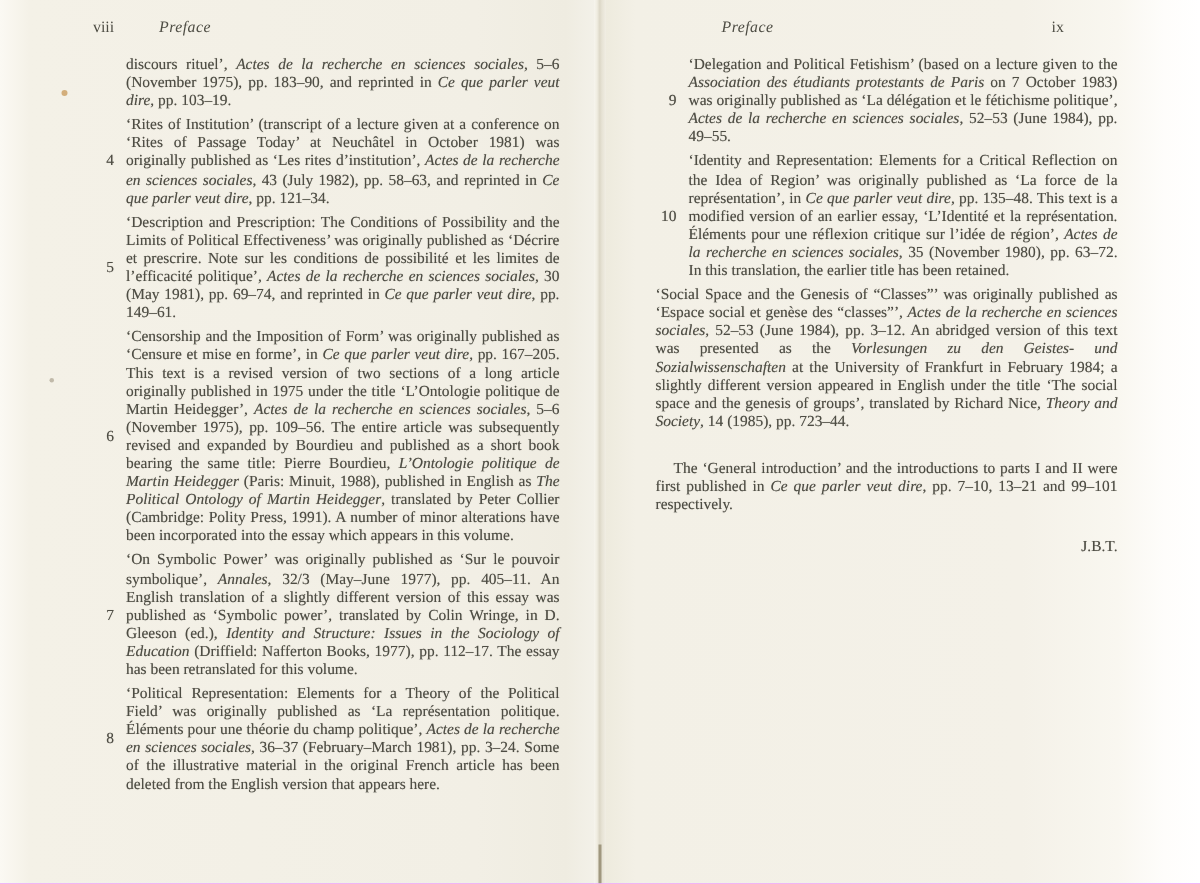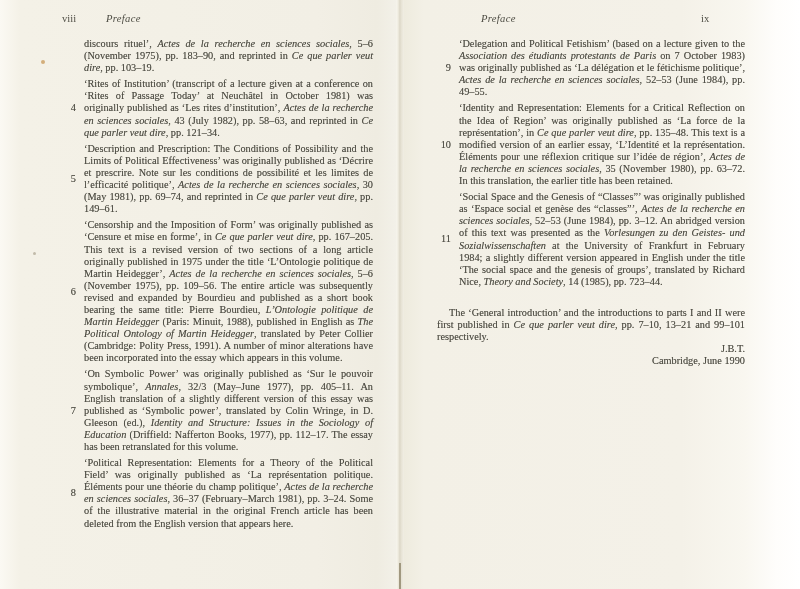--- a/index.html
+++ b/index.html
@@ -34,21 +34,21 @@
   .running .head { flex:1; text-align:left; font-style:italic; letter-spacing:.3px; }
   .body {
     margin-top:13px; font-size:10.3px; line-height:12.1px;
     text-shadow:0 0 .45px rgba(78,77,68,.55);
   }
   .note { display:flex; margin-bottom:4px;align-items:center; }
   .note-num { flex:0 0 14px; width:14px; text-align:right; padding-right:8px; }
   .note-text { flex:1; text-align:justify; hyphens:auto; -webkit-hyphens:auto; }
   .closing { margin:19px 0 0 0; text-indent:12px; text-align:justify; hyphens:auto; }
   .closing + .closing { margin-top:0; }
-  .signature { text-align:right; }
+  .signature { margin-top:16px; text-align:right; }
   .speckle { position:absolute; border-radius:50%; }
   .speckle-1 { left:41px; top:60px; width:4px; height:4px; background:#cda267; opacity:.85; }
   .speckle-2 { left:33px; top:252px; width:3px; height:3px; background:#b4ad9b; opacity:.8; }
   i { font-style:italic; }
 </style>
 </head>
 <body>
 
 <div class="scan">
 
@@ -109,28 +109,26 @@
     <span class="note-num">9</span>
     <div class="note-text"><span>‘Delegation and Political Fetishism’ (based on a lecture given to the </span><i>Association des étudiants protestants de Paris</i><span> on 7 October 1983) was originally published as ‘La délégation et le fétichisme politique’, </span><i>Actes de la recherche en sciences sociales</i><span>, 52–53 (June 1984), pp. 49–55.</span></div>
   </div>
 
   <div class="note">
     <span class="note-num">10</span>
     <div class="note-text"><span>‘Identity and Representation: Elements for a Critical Reflection on the Idea of Region’ was originally published as ‘La force de la représentation’, in </span><i>Ce que parler veut dire</i><span>, pp. 135–48. This text is a modified version of an earlier essay, ‘L’Identité et la représentation. Éléments pour une réflexion critique sur l’idée de région’, </span><i>Actes de la recherche en sciences sociales</i><span>, 35 (November 1980), pp. 63–72. In this translation, the earlier title has been retained.</span></div>
   </div>
 
   <div class="note">
-    <span class="note-num">11</span>
     <div class="note-text"><span>‘Social Space and the Genesis of “Classes”’ was originally published as ‘Espace social et genèse des “classes”’, </span><i>Actes de la recherche en sciences sociales</i><span>, 52–53 (June 1984), pp. 3–12. An abridged version of this text was presented as the </span><i>Vorlesungen zu den Geistes- und Sozialwissenschaften</i><span> at the University of Frankfurt in February 1984; a slightly different version appeared in English under the title ‘The social space and the genesis of groups’, translated by Richard Nice, </span><i>Theory and Society</i><span>, 14 (1985), pp. 723–44.</span></div>
   </div>
 </div>
         <p class="closing"><span>The ‘General introduction’ and the introductions to parts I and II were first published in </span><i>Ce que parler veut dire</i><span>, pp. 7–10, 13–21 and 99–101 respectively.</span></p>
         <div class="signature">
           <div>J.B.T.</div>
-          <div>Cambridge, June 1990</div>
         </div>
       </div>
     </div>
   </div>
 
   <div class="speckle speckle-1"></div>
   <div class="speckle speckle-2"></div>
 
 </div>
 

